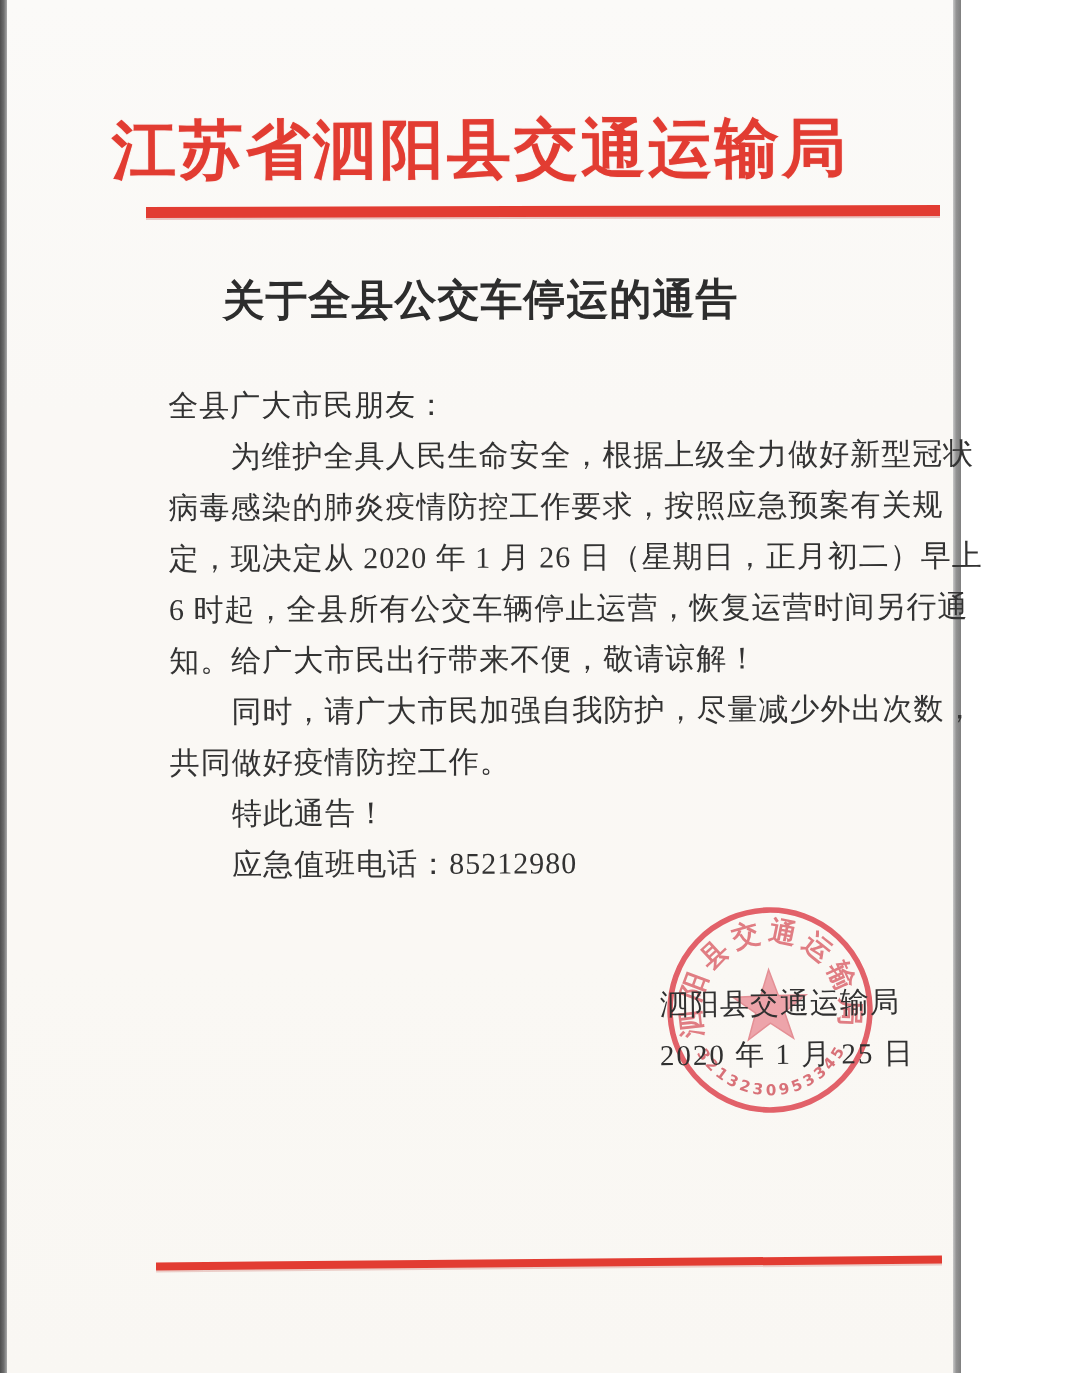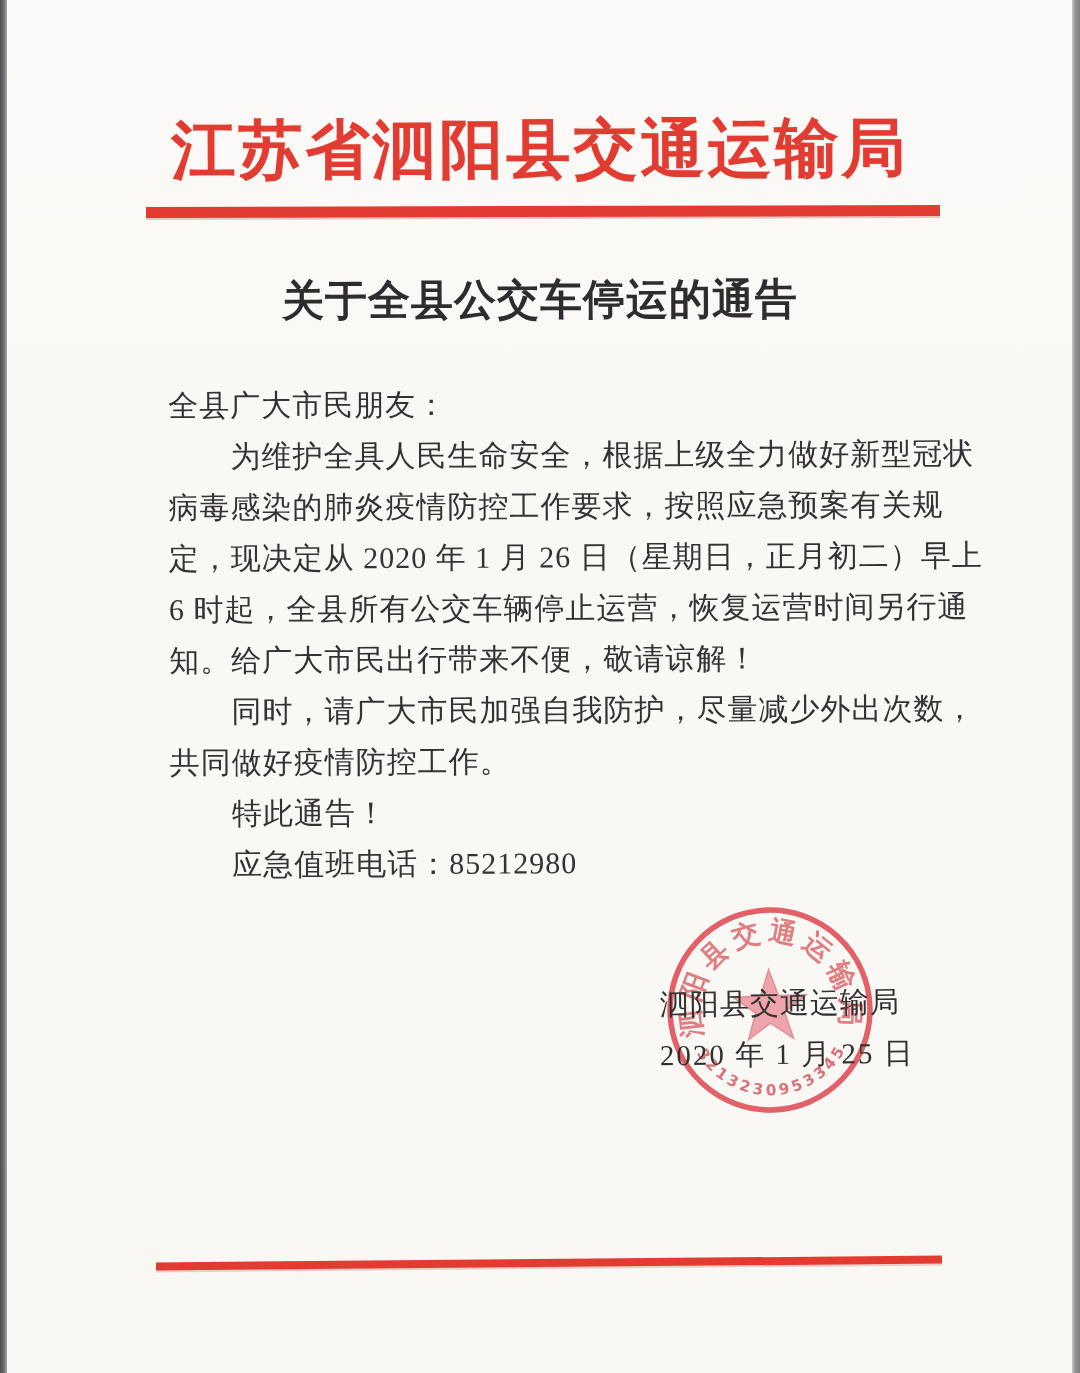--- a/index.html
+++ b/index.html
@@ -10,21 +10,21 @@
     --paper:#faf8f5;
   }
   html,body{margin:0;padding:0;}
   body{
     width:1080px;height:1373px;
     background:#ffffff;
     font-family:"Liberation Serif","DejaVu Serif",serif;
     overflow:hidden;
   }
   .page{
-    position:relative;width:1080px;height:1373px;
+    position:relative;width:961px;height:1373px;
     background:linear-gradient(180deg,#fbfaf8 0%,var(--paper) 30%,#faf8f4 70%,#f9f7f3 100%);
   }
   .edge{position:absolute;top:0;height:100%;}
   .edge-left{left:0;width:7px;background:linear-gradient(to right,#4e4e4e 0%,#6e6e6e 55%,#a9a9a9 100%);}
   .edge-right{right:0;width:8px;background:linear-gradient(to left,#7f7f7f 0%,#939393 60%,#c9c9c9 100%);}
 
   .letterhead{
     position:absolute;top:106px;left:0;width:100%;
     text-align:center;
     font-size:64px;font-weight:bold;

